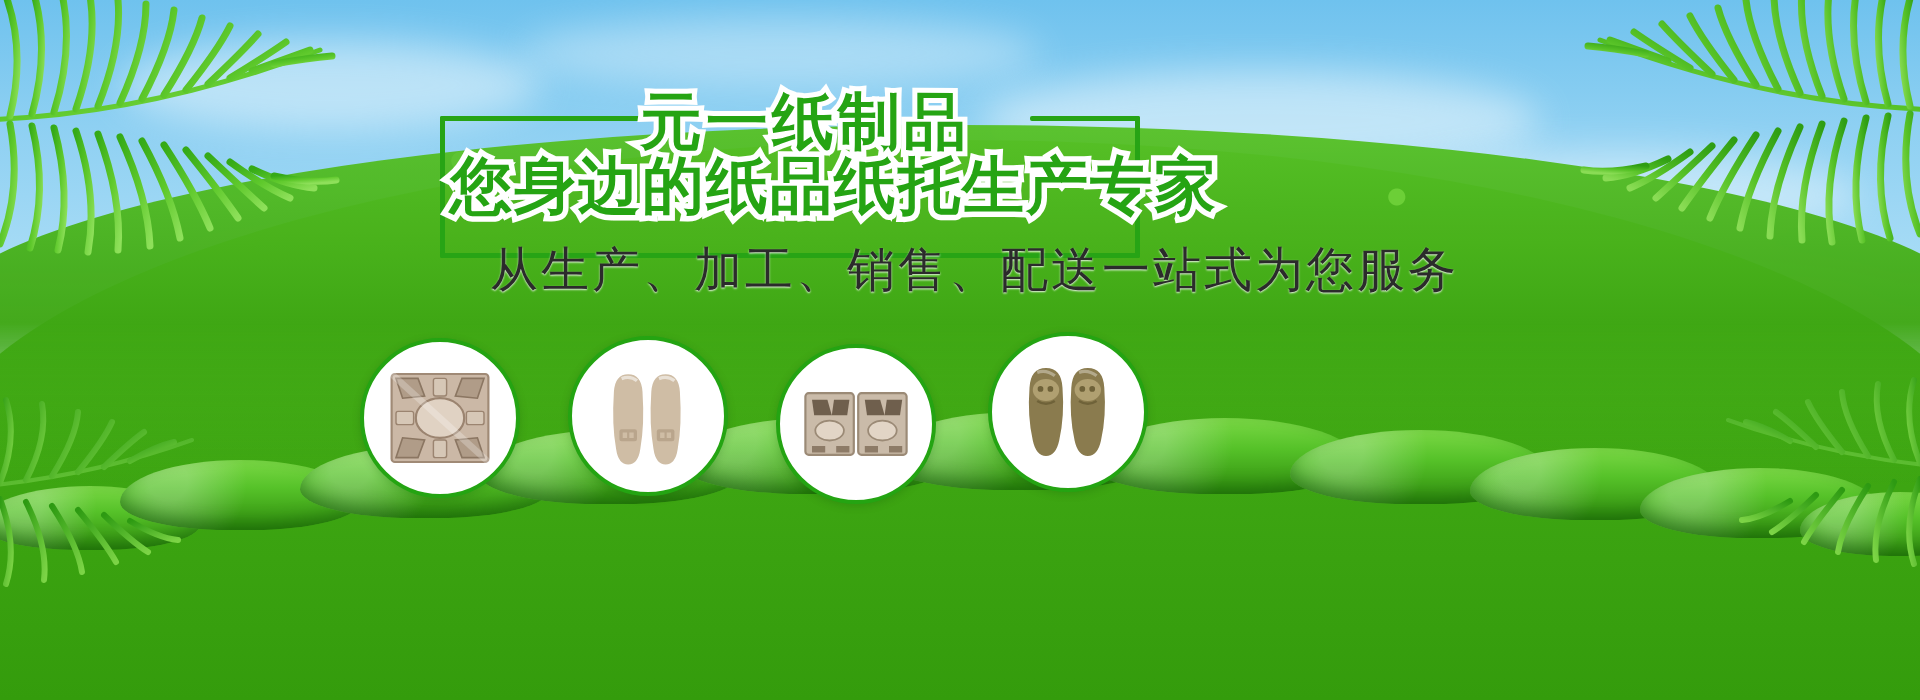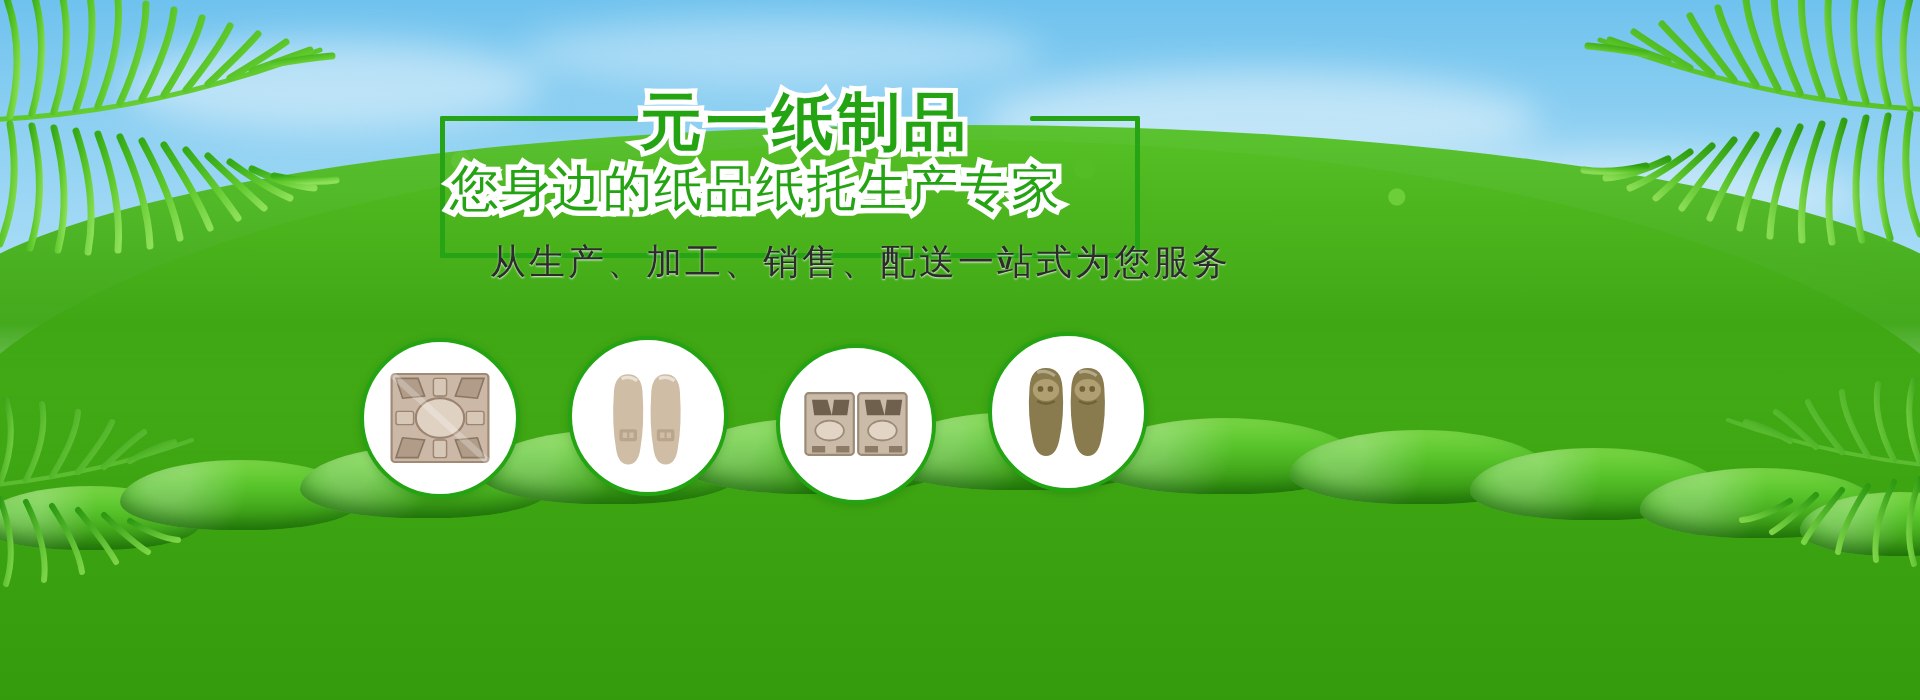--- a/index.html
+++ b/index.html
@@ -66,30 +66,30 @@
 
   .title-1{
     position:absolute;left:200px;top:-8px;
     font-size:62px;font-weight:bold;letter-spacing:4px;
     color:#25a413;
     -webkit-text-stroke:10px #ffffff;
     paint-order:stroke fill;
     white-space:nowrap;
   }
   .title-2{
-    position:absolute;left:10px;top:68px;
-    font-size:49px;font-weight:normal;letter-spacing:2px;
+    position:absolute;left:10px;top:56px;
+    font-size:62px;font-weight:bold;letter-spacing:2px;
     color:#25a413;
     -webkit-text-stroke:11px #ffffff;
     paint-order:stroke fill;
     white-space:nowrap;
   }
   .subtitle{
     position:absolute;left:490px;top:238px;
-    font-size:36px;letter-spacing:3px;color:#2b2b2b;
+    font-size:48px;letter-spacing:3px;color:#2b2b2b;
     white-space:nowrap;
     text-shadow:0 1px 2px rgba(255,255,255,.9);
   }
 
   
   .products{position:absolute;left:0;bottom:0;width:1920px;height:360px;}
   .pcircle{
     position:absolute;width:152px;height:152px;border-radius:50%;
     background:#ffffff;border:4px solid #24a412;
     box-shadow:0 2px 8px rgba(0,60,0,.18);

